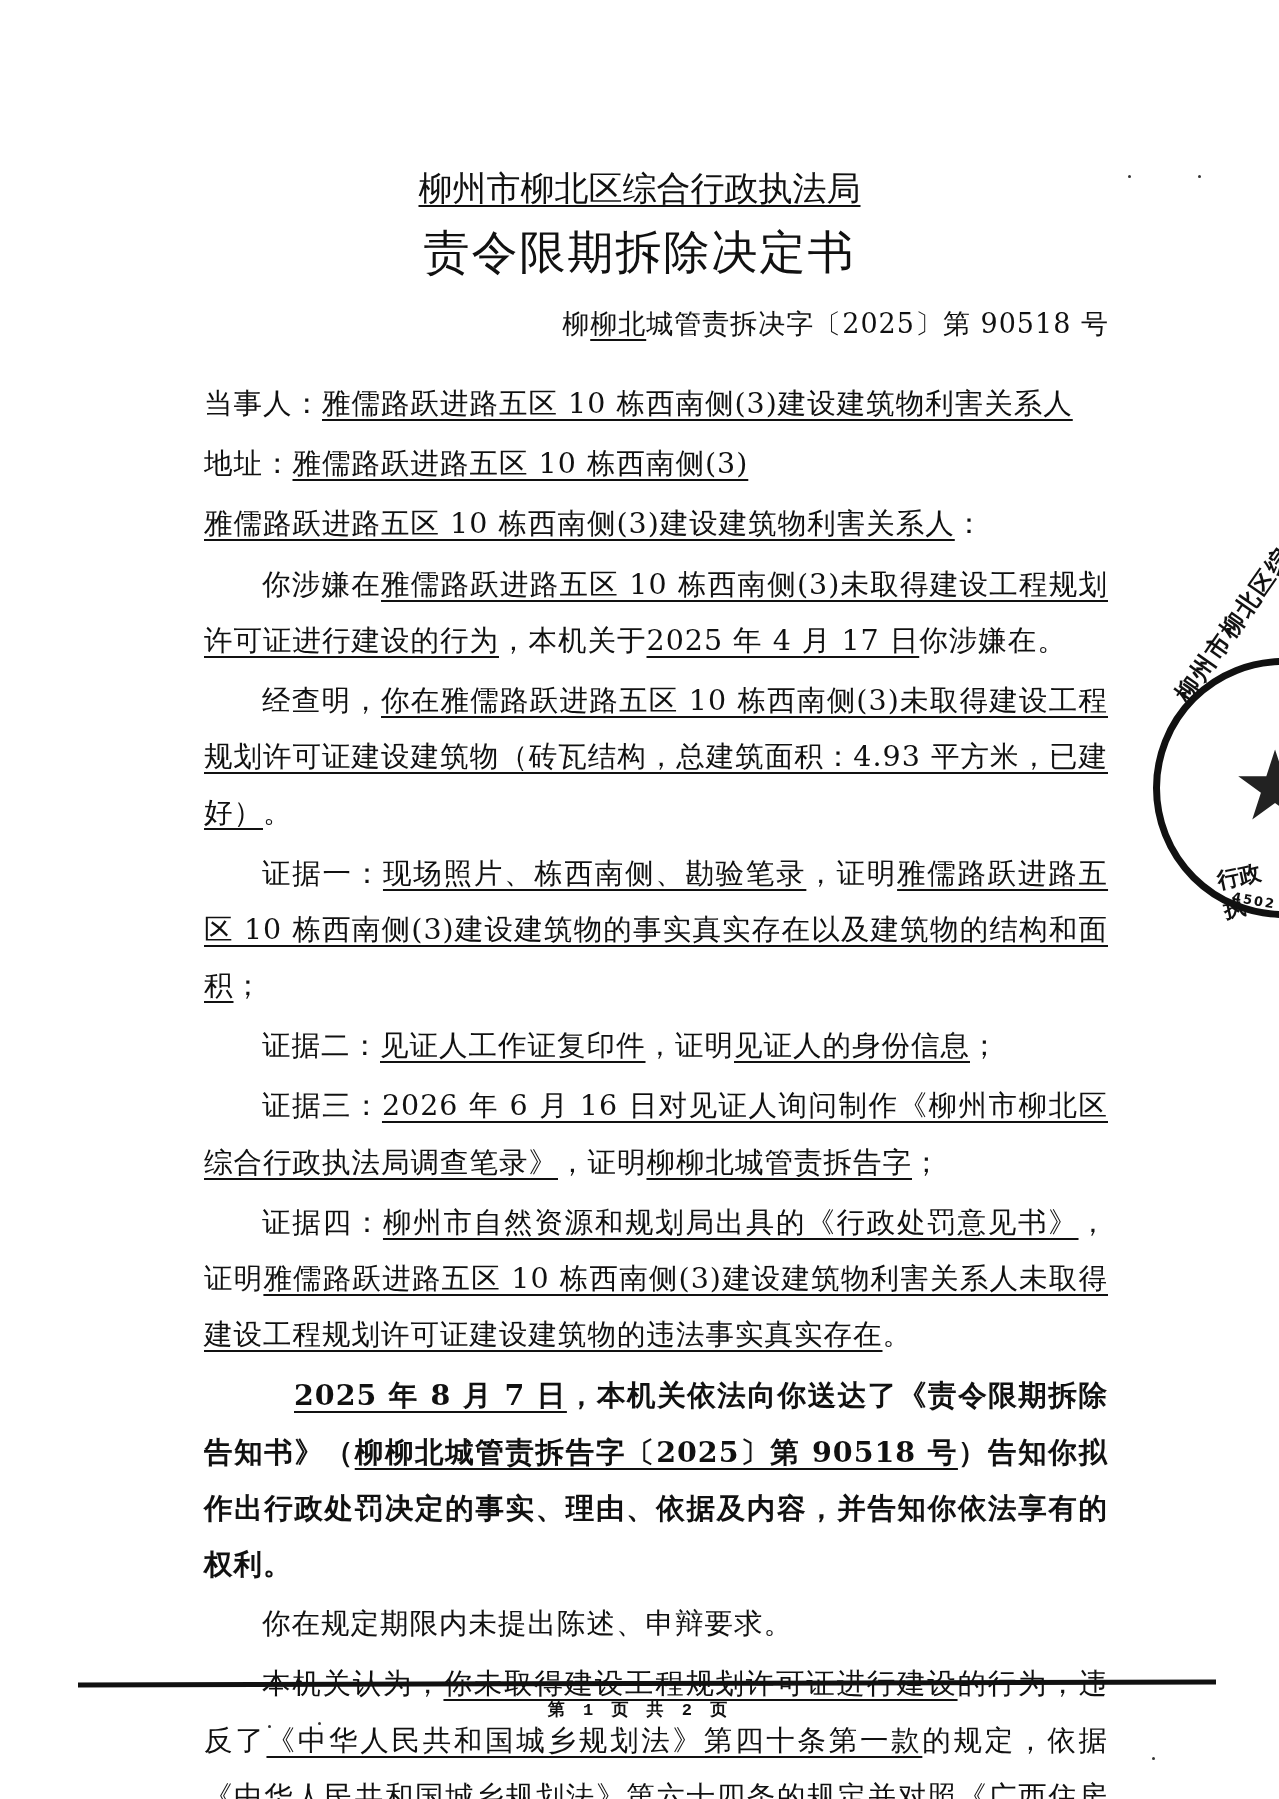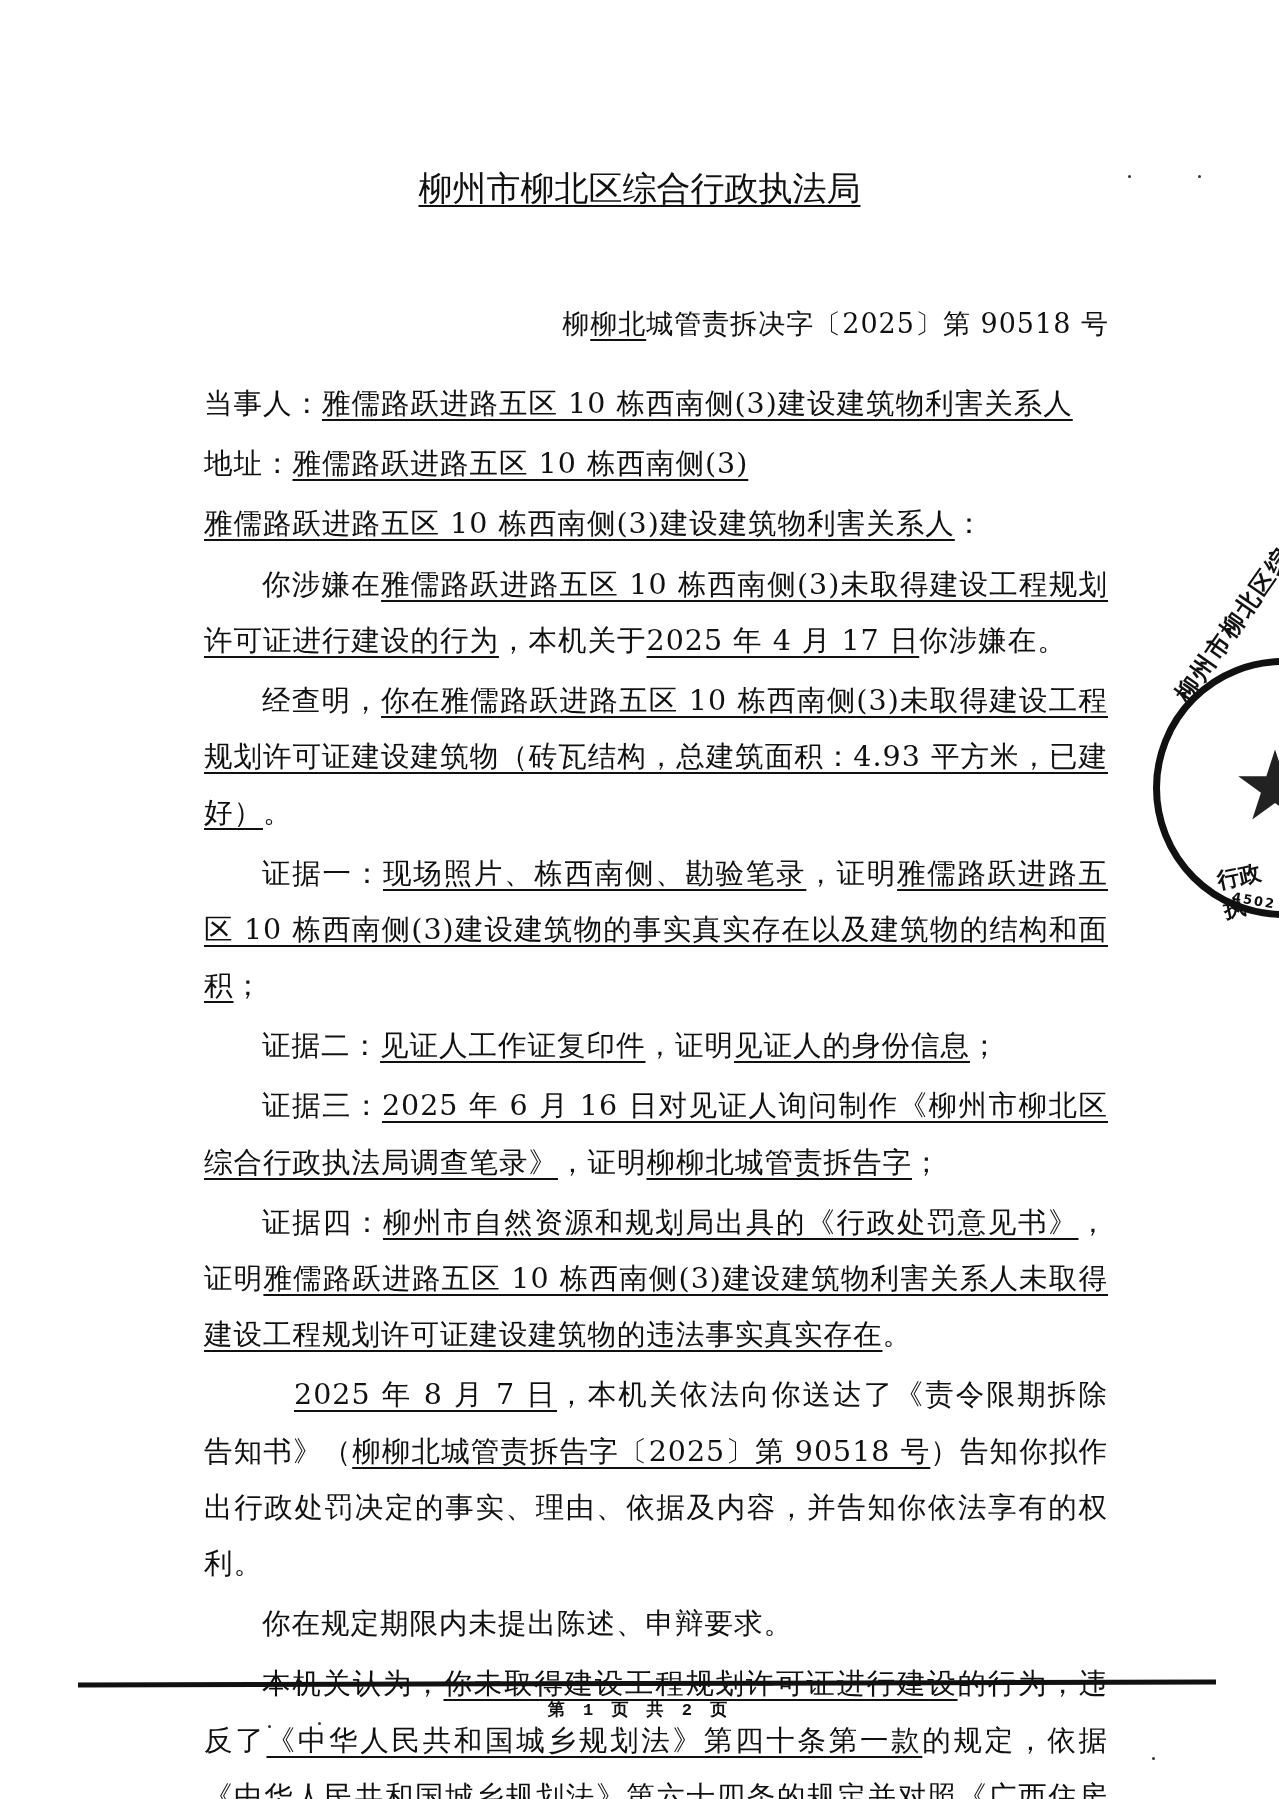--- a/index.html
+++ b/index.html
@@ -20,21 +20,21 @@
     .docnum {
       position: absolute; right: 170px; top: 306px; font-size: 27px; letter-spacing: 1px;
     }
     .u { text-decoration: underline; text-decoration-thickness: 2px; text-underline-offset: 6px; }
     .body {
       position: absolute; left: 200px; width: 912px; top: 372px;
       font-size: 28.5px; line-height: 56.2px; letter-spacing: 1px; text-align: justify;
     }
     .body p { margin: 4px; }
     .indent { text-indent: 58px; }
-    .indent2 { text-indent: 90px; }
+    .indent2 { text-indent: 90px; font-weight: bold; }
     .rule {
       position: absolute; left: 78px; width: 1138px; top: 1681px; height: 5px; background: #111;
       transform: rotate(-0.15deg);
     }
     .footer {
       position: absolute; left: 0; width: 1279px; top: 1698px; text-align: center;
       font-family: Liberation Mono, monospace; font-size: 17px; font-weight: bold; letter-spacing: 4px;
     }
     .seal {
       position: absolute; left: 1153px; top: 658px; width: 260px; height: 260px; border-radius: 50%;
@@ -45,20 +45,21 @@
     }
     .seal-star { position: absolute; left: 1232px; top: 738px; font-size: 96px; line-height: 1; color: #222; }
     .speck { position: absolute; width: 3px; height: 3px; background: #333; border-radius: 50%; }
   </style>
 </head>
 <body>
 
 <div class="page">
 
   <div class="agency"><span>柳州市柳北区综合行政执法局</span></div>
+  <div class="doctitle">责令限期拆除决定书</div>
 
   <div class="docnum">
     <span>柳</span><span class="u">柳北</span><span>城管责拆决字〔2025〕第 90518 号</span>
   </div>
 
   <div class="body">
     <p>
       <span>当事人：</span><span class="u">雅儒路跃进路五区 10 栋西南侧(3)建设建筑物利害关系人</span>
     </p>
     <p>
@@ -74,21 +75,21 @@
       <span>经查明，</span><span class="u">你在雅儒路跃进路五区 10 栋西南侧(3)未取得建设工程规划许可证建设建筑物（砖瓦结构，总建筑面积：4.93 平方米，已建好）</span><span>。</span>
     </p>
 
     <p class="indent">
       <span>证据一：</span><span class="u">现场照片、栋西南侧、勘验笔录</span><span>，证明</span><span class="u">雅儒路跃进路五区 10 栋西南侧(3)建设建筑物的事实真实存在以及建筑物的结构和面积</span><span>；</span>
     </p>
     <p class="indent">
       <span>证据二：</span><span class="u">见证人工作证复印件</span><span>，证明</span><span class="u">见证人的身份信息</span><span>；</span>
     </p>
     <p class="indent">
-      <span>证据三：</span><span class="u">2025 年 6 月 16 日对见证人询问制作《柳州市柳北区综合行政执法局调查笔录》</span><span>，证明</span><span class="u">柳柳北城管责拆告字</span><span>；</span>
+      <span>证据三：</span><span class="u">2026 年 6 月 16 日对见证人询问制作《柳州市柳北区综合行政执法局调查笔录》</span><span>，证明</span><span class="u">柳柳北城管责拆告字</span><span>；</span>
     </p>
     <p class="indent">
       <span>证据四：</span><span class="u">柳州市自然资源和规划局出具的《行政处罚意见书》</span><span>，证明</span><span class="u">雅儒路跃进路五区 10 栋西南侧(3)建设建筑物利害关系人未取得建设工程规划许可证建设建筑物的违法事实真实存在</span><span>。</span>
     </p>
 
     <p class="indent2">
       <span class="u">2025 年 8 月 7 日</span><span>，本机关依法向你送达了《责令限期拆除告知书》（</span><span class="u">柳柳北城管责拆告字〔2025〕第 90518 号</span><span>）告知你拟作出行政处罚决定的事实、理由、依据及内容，并告知你依法享有的权利。</span>
     </p>
     <p class="indent">你在规定期限内未提出陈述、申辩要求。</p>
     <p class="indent">

